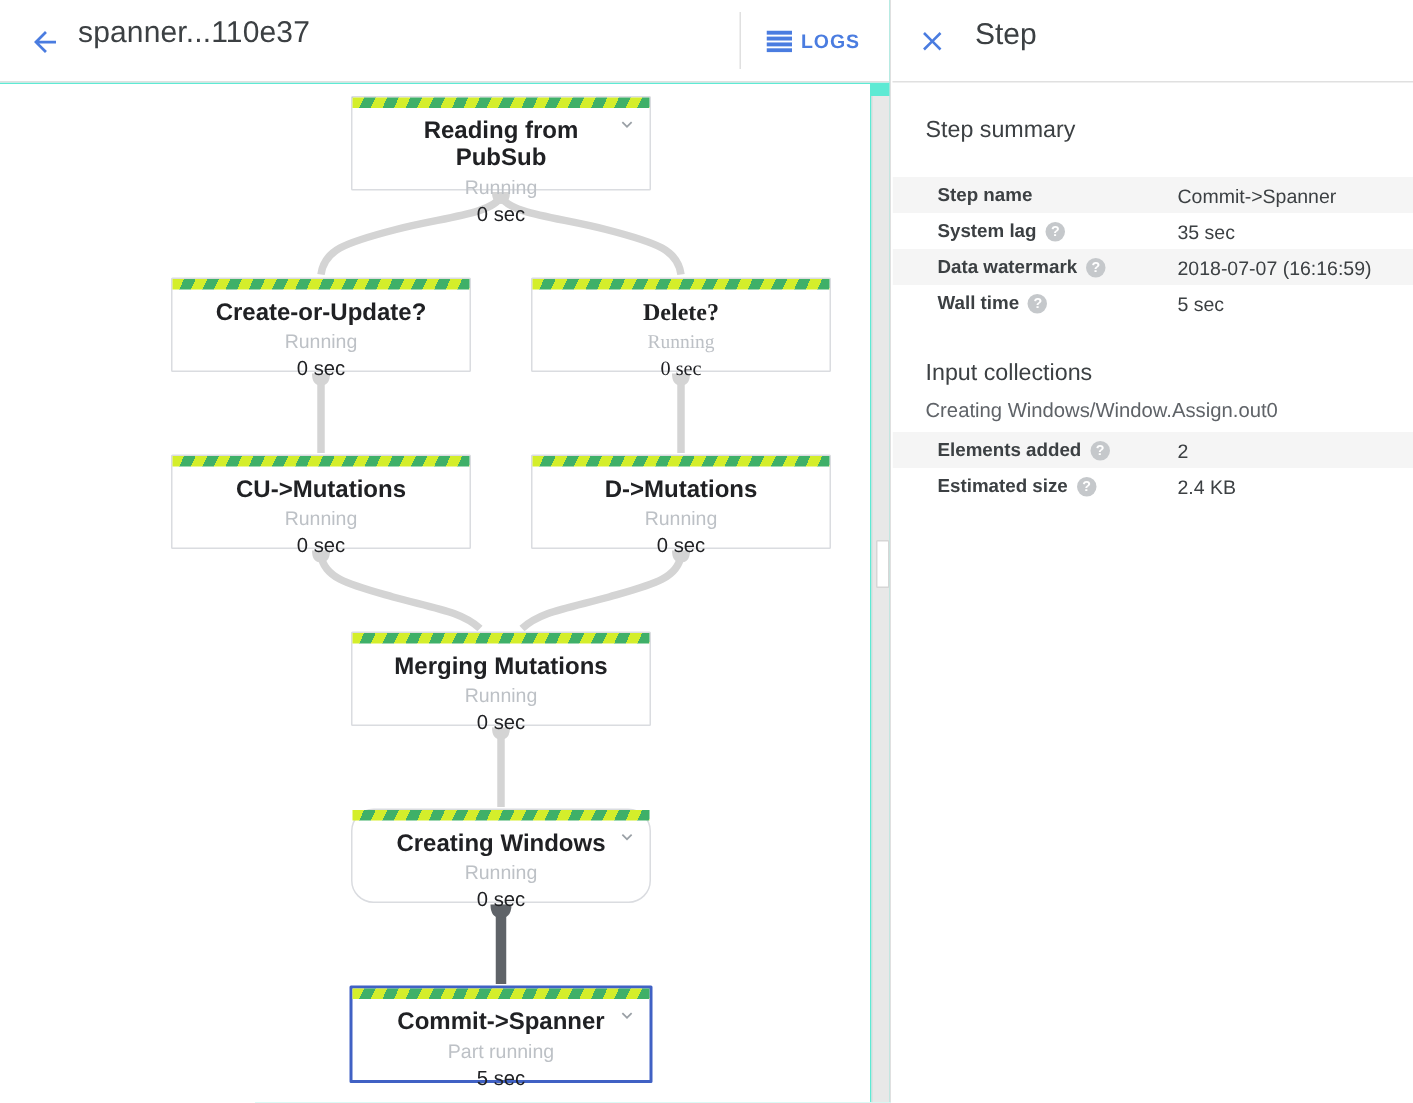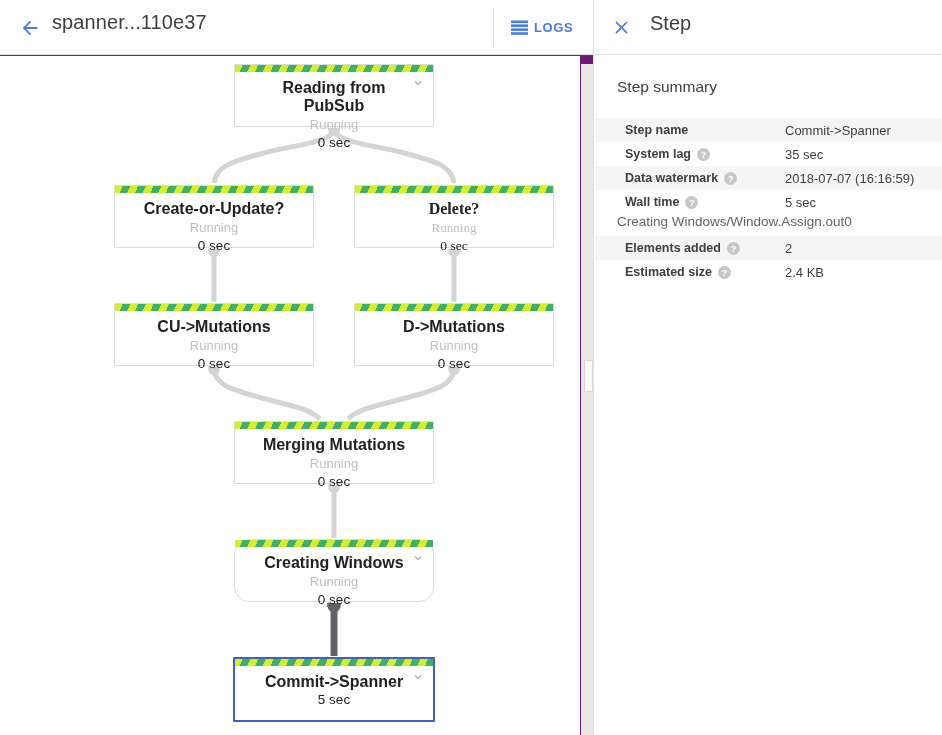--- a/index.html
+++ b/index.html
@@ -10,21 +10,21 @@
     background: #ffffff;
     font-family: "Liberation Sans", sans-serif;
     -webkit-font-smoothing: antialiased;
   }
   #app { position: relative; width: 942px; height: 735px; overflow: hidden; }
 
   
   #left-pane {
     position: absolute; left: 0; top: 0;
     width: 594px; height: 735px;
-    background: #701a75;
+    background: #5eead4;
     border-right: 1px solid #e0e0e0;
     overflow: hidden;
   }
   #left-header {
     position: absolute; left: 0; top: 0;
     width: 593px; height: 55px;
     border-bottom: 1px solid #e0e0e0;
     background: #fff;
   }
   #back-button {
@@ -303,20 +303,21 @@
             <div class="node-chevron">
               <svg width="14" height="14" viewBox="0 0 24 24">
                 <path d="M7.4 8.6L12 13.2l4.6-4.6L18 10l-6 6-6-6z" fill="#9aa0a6"></path>
               </svg>
             </div>
           </div>
           <div class="node selected" style="left: 233px; top: 601px; width: 202px; height: 65px;">
             <div class="node-stripe"></div>
             <div class="node-body">
               <div class="node-title">Commit-&gt;Spanner</div>
+              <div class="node-status">Part running</div>
               <div class="node-time">5 sec</div>
             </div>
             <div class="node-chevron">
               <svg width="14" height="14" viewBox="0 0 24 24">
                 <path d="M7.4 8.6L12 13.2l4.6-4.6L18 10l-6 6-6-6z" fill="#9aa0a6"></path>
               </svg>
             </div>
           </div>
         </div>
     </div>
@@ -363,20 +364,21 @@
           </div>
           <div class="kv-row">
             <div class="kv-key">
               <span>Wall time</span>
               <span class="help-icon">?</span>
             </div>
             <div class="kv-val">5 sec</div>
           </div>
         </div>
 
+      <div class="section-heading" id="input-collections-heading">Input collections</div>
       <div class="collection-name" id="collection-name">Creating Windows/Window.Assign.out0</div>
       <div class="kv-table" id="input-collections-table">
           <div class="kv-row shaded">
             <div class="kv-key">
               <span>Elements added</span>
               <span class="help-icon">?</span>
             </div>
             <div class="kv-val">2</div>
           </div>
           <div class="kv-row">

